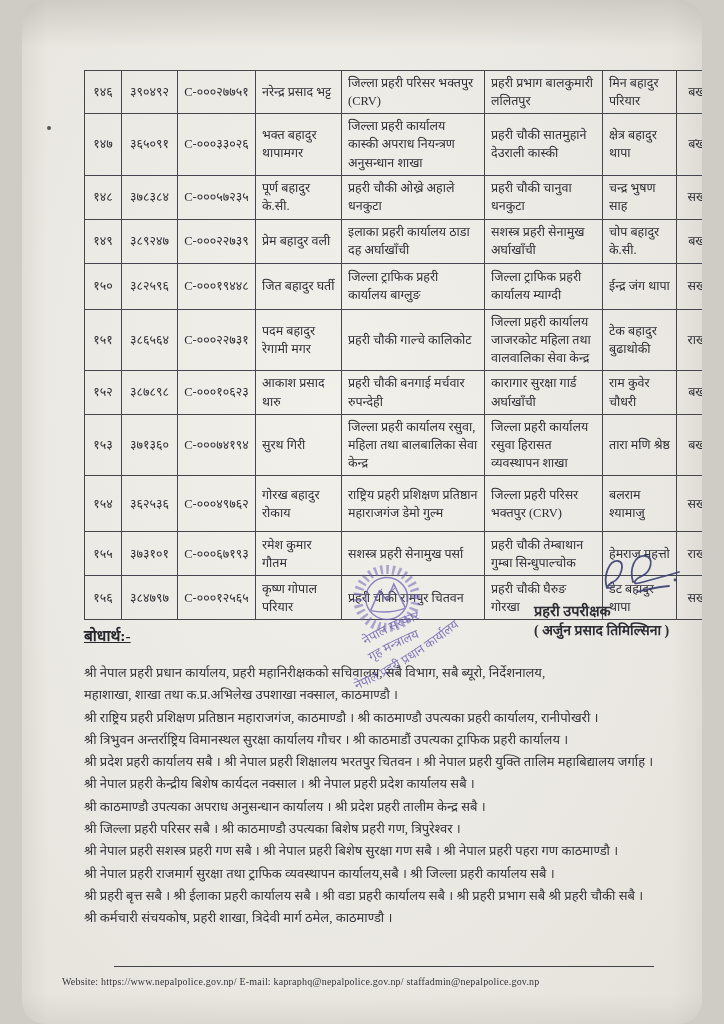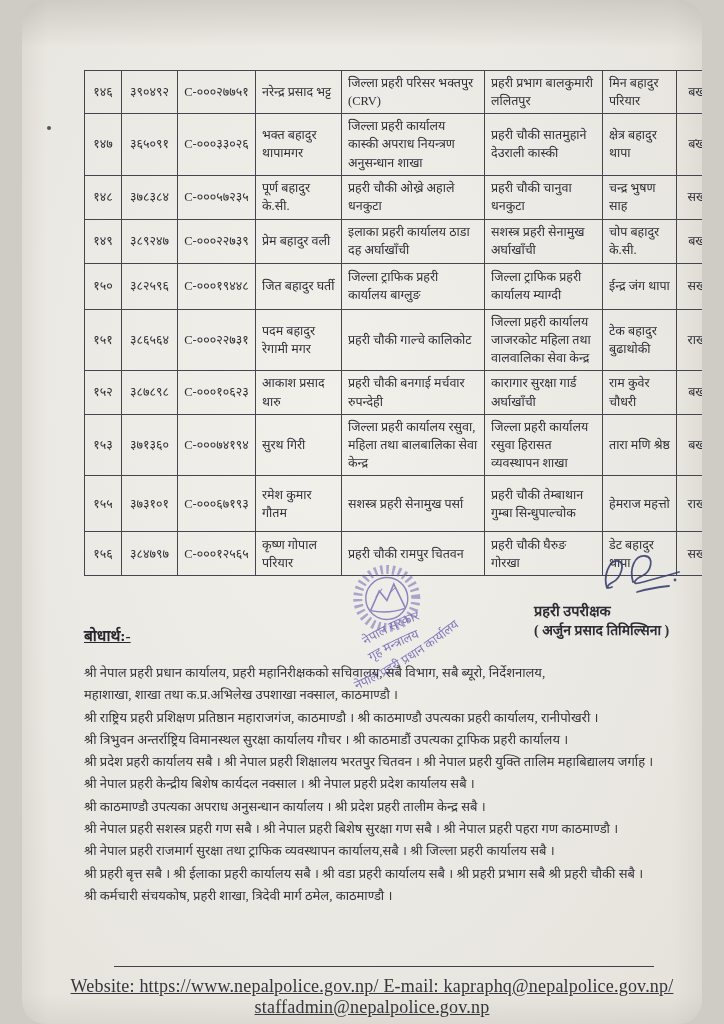--- a/index.html
+++ b/index.html
@@ -49,24 +49,23 @@
   .stamp{position:absolute;left:312px;top:560px;width:178px;height:138px;
          transform:rotate(-4deg);opacity:.92;pointer-events:none;}
   
   .sigblock{position:absolute;left:512px;top:552px;width:212px;}
   .sigblock .scribble{display:block;margin:0 auto -4px auto;}
   .sigblock .title{font-size:14.5px;font-weight:bold;color:#2c2c34;}
   .sigblock .name{font-size:14px;font-weight:bold;white-space:nowrap;color:#2c2c34;}
   
   .footer-line{position:absolute;left:92px;top:966px;width:540px;border-top:1.5px solid #41414a;}
   .footer-text{
-    position:absolute;left:40px;right:20px;top:976px;text-align:center;
-    font-size:18px;letter-spacing:.2px;color:#35353c;
+    position:absolute;left:40px;right:20px;top:976px;
+    font-size:10px;letter-spacing:.2px;color:#35353c;
     font-family:"Liberation Serif","DejaVu Serif",serif;
-    text-decoration:underline;
   }
   
   .speck1{position:absolute;left:25px;top:126px;width:4px;height:4px;border-radius:50%;
           background:#3c3c40;opacity:.85;}
   .speck2{position:absolute;left:673px;top:139px;width:2px;height:2px;border-radius:50%;
           background:#4a4a50;opacity:.8;}
 </style>
 </head>
 <body>
 
@@ -156,20 +155,30 @@
   </tr>
         <tr>
     <td class="tc">१५३</td>
     <td class="tc">३७१३६०</td>
     <td class="tc">C-०००७४१९४</td>
     <td>सुरथ गिरी</td>
     <td>जिल्ला प्रहरी कार्यालय रसुवा, महिला तथा बालबालिका सेवा केन्द्र</td>
     <td>जिल्ला प्रहरी कार्यालय रसुवा हिरासत व्यवस्थापन शाखा</td>
     <td>तारा मणि श्रेष्ठ</td>
     <td class="tc">बखा</td>
+  </tr>
+        <tr>
+    <td class="tc">१५४</td>
+    <td class="tc">३६२५३६</td>
+    <td class="tc">C-०००४९७६२</td>
+    <td>गोरख बहादुर रोकाय</td>
+    <td>राष्ट्रिय प्रहरी प्रशिक्षण प्रतिष्ठान महाराजगंज डेमो गुल्म</td>
+    <td>जिल्ला प्रहरी परिसर भक्तपुर (CRV)</td>
+    <td>बलराम श्यामाजु</td>
+    <td class="tc">सखा</td>
   </tr>
         <tr>
     <td class="tc">१५५</td>
     <td class="tc">३७३१०१</td>
     <td class="tc">C-०००६७१९३</td>
     <td>रमेश कुमार गौतम</td>
     <td>सशस्त्र प्रहरी सेनामुख पर्सा</td>
     <td>प्रहरी चौकी तेम्बाथान गुम्बा सिन्धुपाल्चोक</td>
     <td>हेमराज महत्तो</td>
     <td class="tc">राखा</td>
@@ -230,20 +239,21 @@
   <div class="bodhartha">
     <span class="heading">बोधार्थ:-</span>
     <div>
         <div class="cc-line">श्री नेपाल प्रहरी प्रधान कार्यालय, प्रहरी महानिरीक्षकको सचिवालय, सबै विभाग, सबै ब्यूरो, निर्देशनालय,</div>
         <div class="cc-line">महाशाखा, शाखा तथा क.प्र.अभिलेख उपशाखा नक्साल, काठमाण्डौ ।</div>
         <div class="cc-line">श्री राष्ट्रिय प्रहरी प्रशिक्षण प्रतिष्ठान महाराजगंज, काठमाण्डौ । श्री काठमाण्डौ उपत्यका प्रहरी कार्यालय, रानीपोखरी ।</div>
         <div class="cc-line">श्री त्रिभुवन अन्तर्राष्ट्रिय विमानस्थल सुरक्षा कार्यालय गौचर । श्री काठमाडौं उपत्यका ट्राफिक प्रहरी कार्यालय ।</div>
         <div class="cc-line">श्री प्रदेश प्रहरी कार्यालय सबै । श्री नेपाल प्रहरी शिक्षालय भरतपुर चितवन । श्री नेपाल प्रहरी युक्ति तालिम महाबिद्यालय जर्गाह ।</div>
         <div class="cc-line">श्री नेपाल प्रहरी केन्द्रीय बिशेष कार्यदल नक्साल । श्री नेपाल प्रहरी प्रदेश कार्यालय सबै  ।</div>
         <div class="cc-line">श्री काठमाण्डौ उपत्यका अपराध अनुसन्धान कार्यालय । श्री प्रदेश प्रहरी तालीम केन्द्र सबै ।</div>
+        <div class="cc-line">श्री जिल्ला प्रहरी परिसर सबै । श्री काठमाण्डौ उपत्यका बिशेष प्रहरी गण, त्रिपुरेश्वर ।</div>
         <div class="cc-line">श्री नेपाल प्रहरी सशस्त्र प्रहरी गण सबै । श्री नेपाल प्रहरी बिशेष सुरक्षा गण सबै । श्री नेपाल प्रहरी पहरा गण काठमाण्डौ ।</div>
         <div class="cc-line">श्री नेपाल प्रहरी राजमार्ग सुरक्षा तथा ट्राफिक व्यवस्थापन कार्यालय,सबै । श्री जिल्ला प्रहरी कार्यालय सबै  ।</div>
         <div class="cc-line">श्री प्रहरी बृत्त सबै । श्री ईलाका प्रहरी कार्यालय सबै । श्री वडा प्रहरी कार्यालय सबै । श्री प्रहरी प्रभाग सबै श्री प्रहरी चौकी सबै ।</div>
         <div class="cc-line">श्री कर्मचारी संचयकोष, प्रहरी शाखा, त्रिदेवी मार्ग ठमेल, काठमाण्डौ ।</div>
       </div>
   </div>
 
   <div class="footer-line"></div>
   <div class="footer-text">Website: https://www.nepalpolice.gov.np/ E-mail: kapraphq@nepalpolice.gov.np/ staffadmin@nepalpolice.gov.np</div>
 

